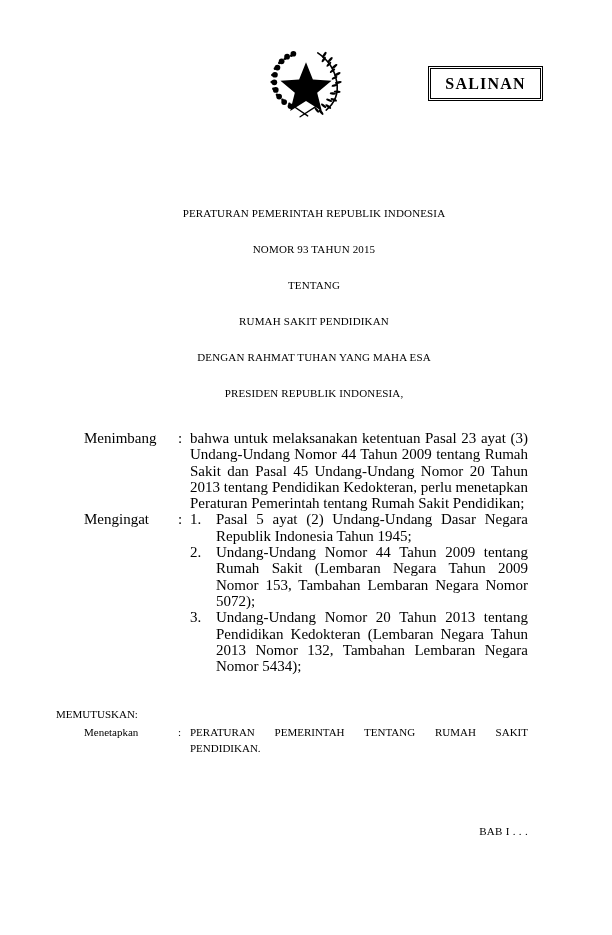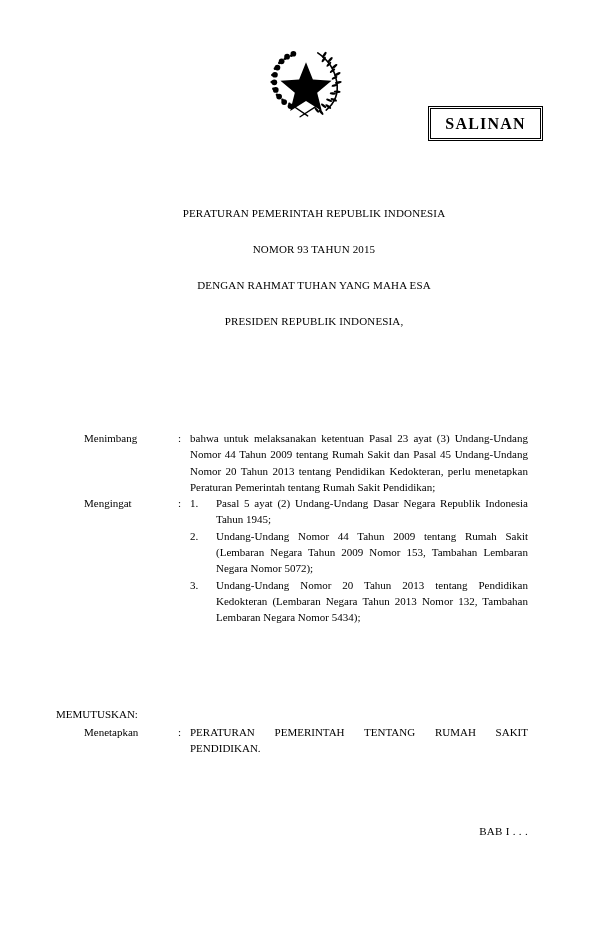--- a/index.html
+++ b/index.html
@@ -60,21 +60,20 @@
     left: 428px;
     top: 66px;
     width: 113px;
     height: 33px;
     border: 1px solid #000;
     box-shadow: 0 0 0 1px #fff inset, 0 0 0 2px #000 inset;
     background: #fff;
     display: flex;
     align-items: center;
     justify-content: center;
-    margin-top: 40px;
   }
   .salinan-text {
     font-family: "Liberation Serif", "DejaVu Serif", serif;
     font-weight: bold;
     font-size: 16px;
     letter-spacing: 1.2px;
     line-height: 1;
   }
 
   
@@ -93,21 +92,21 @@
     white-space: nowrap;
   }
   .title-line:last-child { margin-bottom: 15px; }
 
   
   .body-block {
     position: absolute;
     left: 84px;
     top: 430px;
     width: 444px;
-    font-size: 11px;
+    font-size: 15px;
     line-height: 16.3px;
   }
   .row {
     display: flex;
     align-items: flex-start;
   }
   .row-label {
     width: 94px;
     flex: 0 0 94px;
     white-space: nowrap;
@@ -284,20 +283,22 @@
     </svg>
   </div>
 
   <div class="salinan-box">
     <span class="salinan-text">SALINAN</span>
   </div>
 
   <div class="title-block">
     <div class="title-line">PERATURAN PEMERINTAH REPUBLIK INDONESIA</div>
     <div class="title-line">NOMOR 93 TAHUN 2015</div>
+    <div class="title-line">TENTANG</div>
+    <div class="title-line">RUMAH SAKIT PENDIDIKAN</div>
     <div class="title-line">DENGAN RAHMAT TUHAN YANG MAHA ESA</div>
     <div class="title-line">PRESIDEN REPUBLIK INDONESIA,</div>
   </div>
 
   <div class="body-block">
 
     <div class="row">
       <div class="row-label">Menimbang</div>
       <div class="row-colon">:</div>
       <div class="row-content justify-block">bahwa untuk melaksanakan ketentuan Pasal 23 ayat (3) Undang-Undang Nomor 44 Tahun 2009 tentang Rumah Sakit dan Pasal 45 Undang-Undang Nomor 20 Tahun 2013 tentang Pendidikan Kedokteran, perlu menetapkan Peraturan Pemerintah tentang Rumah Sakit Pendidikan;</div>

